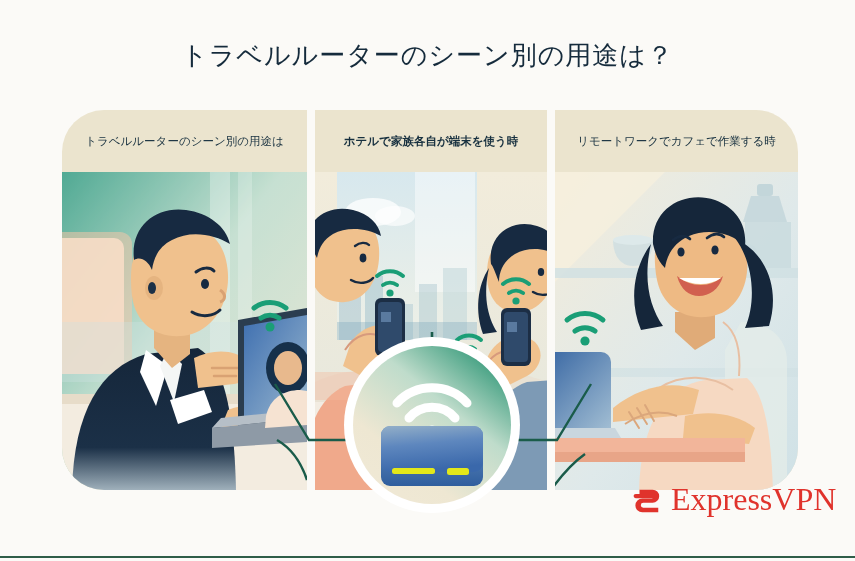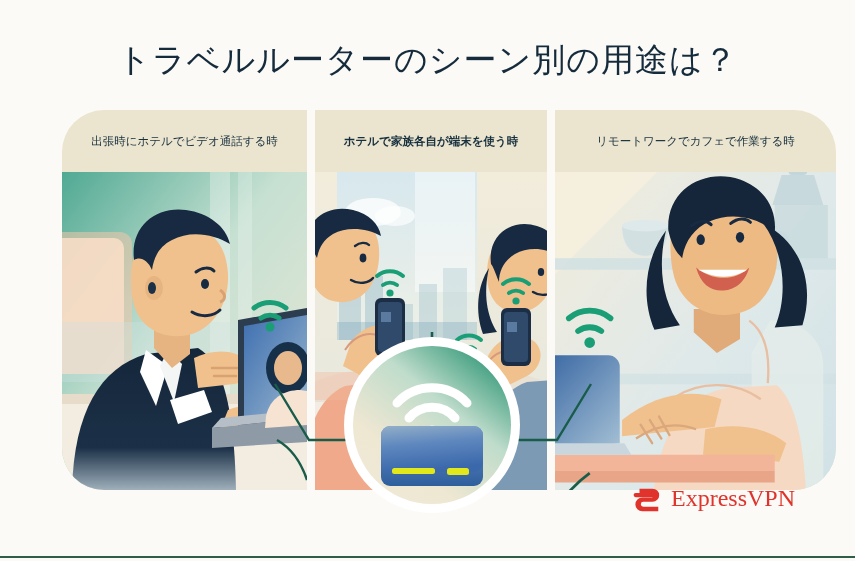--- a/index.html
+++ b/index.html
@@ -7,28 +7,28 @@
     width:855px;height:561px;overflow:hidden;
     background:#fbfaf7;
     font-family:"Liberation Sans","DejaVu Sans",sans-serif;
     position:relative;
   }
   .stage{position:absolute;inset:0;}
 
   
   .title{
     position:absolute;left:0;top:38px;width:855px;text-align:center;
-    font-size:33px;letter-spacing:1px;color:#152b3c;font-weight:400;
+    font-size:26px;letter-spacing:1px;color:#152b3c;font-weight:400;
   }
 
   
   .panel{position:absolute;top:110px;height:380px;overflow:hidden;background:#ebe4ce;}
   .p1{left:62px;width:245px;border-radius:42px 0 0 42px;}
   .p2{left:315px;width:232px;border-radius:0;font-weight:bold;}
-  .p3{left:555px;width:281px;border-radius:0 42px 42px 0;}
+  .p3{left:555px;width:243px;border-radius:0 42px 42px 0;}
 
   .caption{
     position:absolute;top:0;left:0;right:0;height:62px;
     display:flex;align-items:center;justify-content:center;
     text-align:center;line-height:1.45;
     font-size:11.5px;color:#17303f;padding:0 22px;box-sizing:border-box;
   }
   .art{position:absolute;left:0;right:0;top:62px;bottom:0;overflow:hidden;}
   .art svg{display:block;width:100%;height:100%;}
 
@@ -37,35 +37,35 @@
   .hub svg{display:block;}
 
   
   .links{position:absolute;left:0;top:0;width:855px;height:561px;pointer-events:none;}
 
   
   .logo{position:absolute;left:632px;top:483px;display:flex;align-items:center;gap:9px;}
   .logo-mark{width:30px;height:30px;flex:0 0 auto;}
   .logo-text{
     font-family:"Liberation Serif","DejaVu Serif",serif;
-    font-size:24px;color:#e0332c;letter-spacing:0px;line-height:1;text-align:right;
+    font-size:32px;color:#e0332c;letter-spacing:0px;line-height:1;text-align:right;
   }
 
   
   .rule{position:absolute;left:0;top:556px;width:855px;height:2px;background:#2f5d48;}
 </style>
 </head>
 <body>
 
 <div class="stage">
 
   <div class="title">トラベルルーターのシーン別の用途は？</div>
 
   <div class="panel p1">
-    <div class="caption">出張時にホテルでビデオ通話する時</div>
+    <div class="caption">トラベルルーターのシーン別の用途は</div>
     <div class="art">
       <svg viewBox="0 0 245 318" preserveAspectRatio="xMidYMid slice">
         <defs>
           <linearGradient id="p1bg" x1="0" y1="0" x2="1" y2="1">
             <stop offset="0%" stop-color="#2f9d86"></stop>
             <stop offset="45%" stop-color="#bfe0d2"></stop>
             <stop offset="100%" stop-color="#eae7d4"></stop>
           </linearGradient>
           <linearGradient id="p1suit" x1="0" y1="0" x2="0" y2="1">
             <stop offset="0%" stop-color="#15263a"></stop>

